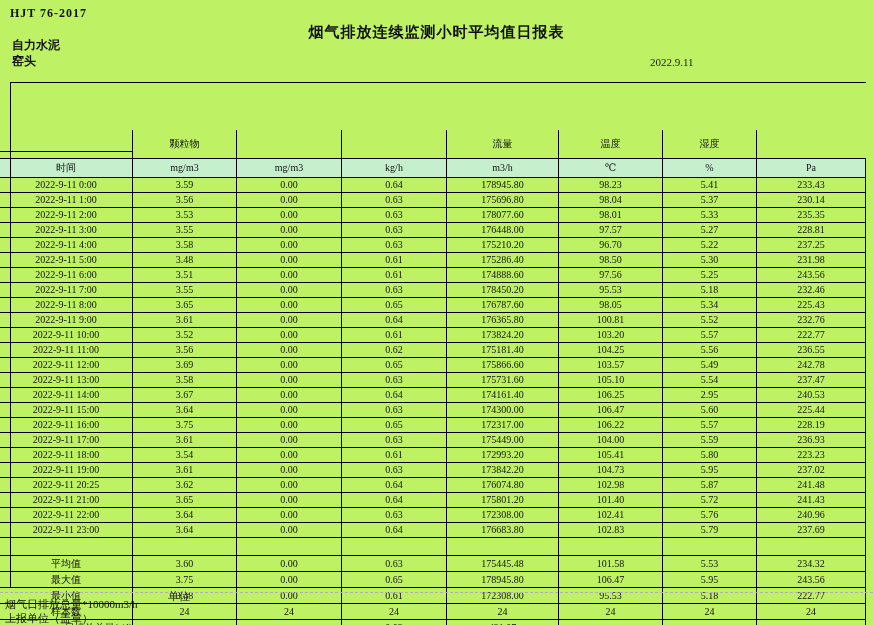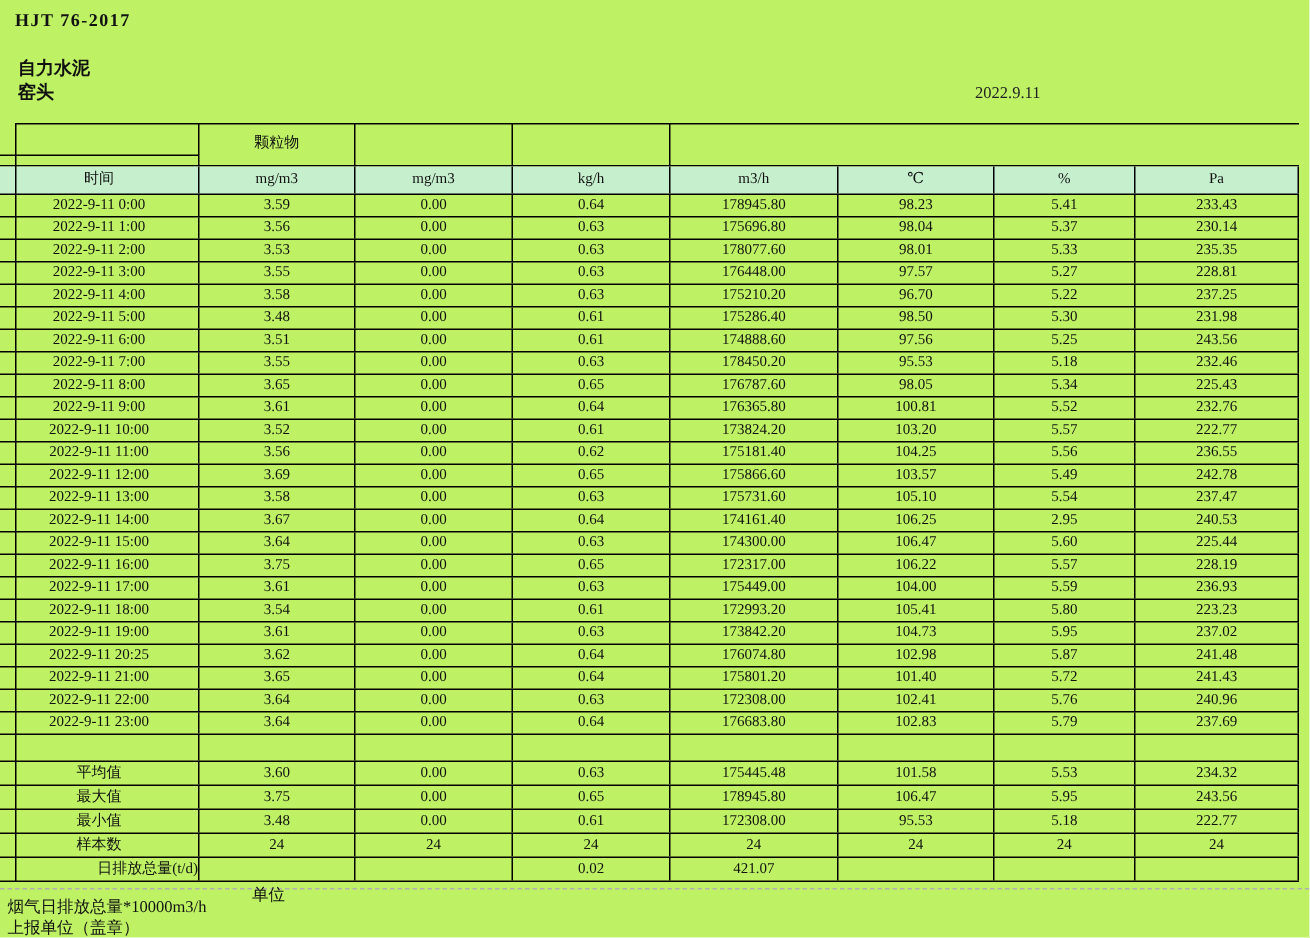--- a/index.html
+++ b/index.html
@@ -24,21 +24,21 @@
   .trow{display:flex;border-bottom:1px solid #000;box-sizing:border-box;width:866px;}
   .cell{
     box-sizing:border-box;height:100%;
     border-right:1px solid #000;
     text-align:center;overflow:hidden;white-space:nowrap;
     font-size:10px;
   }
   .c0{width:133px;}.c1{width:104px;}.c2{width:105px;}.c3{width:105px;}
   .c4{width:112px;}.c5{width:104px;}.c6{width:94px;}.c7{width:109px;}
 
-  .row-group{height:29px;line-height:28px;font-size:11px;}
+  .row-group{height:29px;line-height:28px;font-size:11px;margin-top:48px;}
   .row-group .cell{position:relative;}
   .row-group .cell.split::after{
     content:"";position:absolute;left:0;right:0;top:21px;border-top:1px solid #000;
   }
   .row-units{height:19px;line-height:18px;background:#c6efce;}
   .row-data{height:15px;line-height:14px;align-items:center;}
   .row-spacer{height:18px;}
   .row-sum{height:16px;line-height:15px;}
   .cell-left{text-align:right;padding-left:4px;}
 
@@ -46,31 +46,35 @@
   .foot-note{position:absolute;left:5px;top:597px;font-size:11px;}
   .foot-report-unit{position:absolute;left:5px;top:611px;font-size:11px;}
   .foot-unit{position:absolute;left:168px;top:589px;font-size:11px;}
 </style>
 </head>
 <body>
 
 <div class="sheet">
 
   <div class="doc-code">HJT  76-2017</div>
+  <div class="title">烟气排放连续监测小时平均值日报表</div>
   <div class="company">自力水泥</div>
   <div class="station">窑头</div>
   <div class="date">2022.9.11</div>
 
   <div class="tbl">
     <div>
         <div class="trow row-group">
           <div class="cell c0 split"></div>
           <div class="cell c1">颗粒物</div>
           <div class="cell c2"></div>
           <div class="cell c3"></div>
+          <div class="cell c4">流量</div>
+          <div class="cell c5">温度</div>
+          <div class="cell c6">湿度</div>
         </div>
         <div class="trow row-units">
           <div class="cell c0">时间</div>
           <div class="cell c1">mg/m3</div>
           <div class="cell c2">mg/m3</div>
           <div class="cell c3">kg/h</div>
           <div class="cell c4">m3/h</div>
           <div class="cell c5">℃</div>
           <div class="cell c6">%</div>
           <div class="cell c7">Pa</div>

